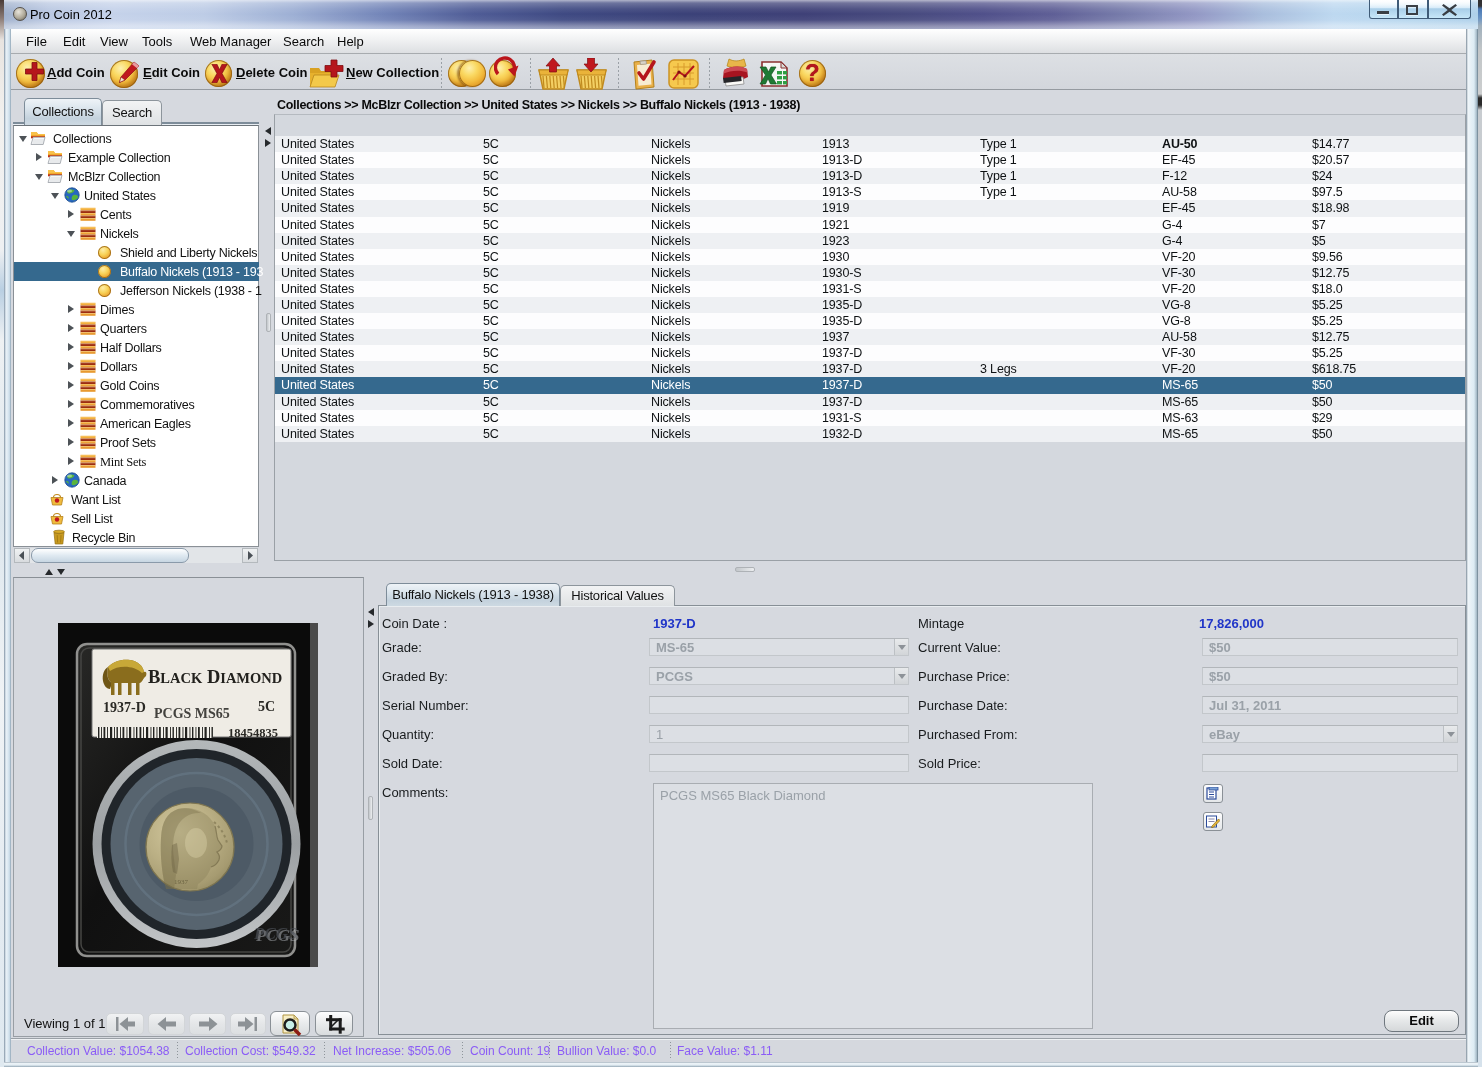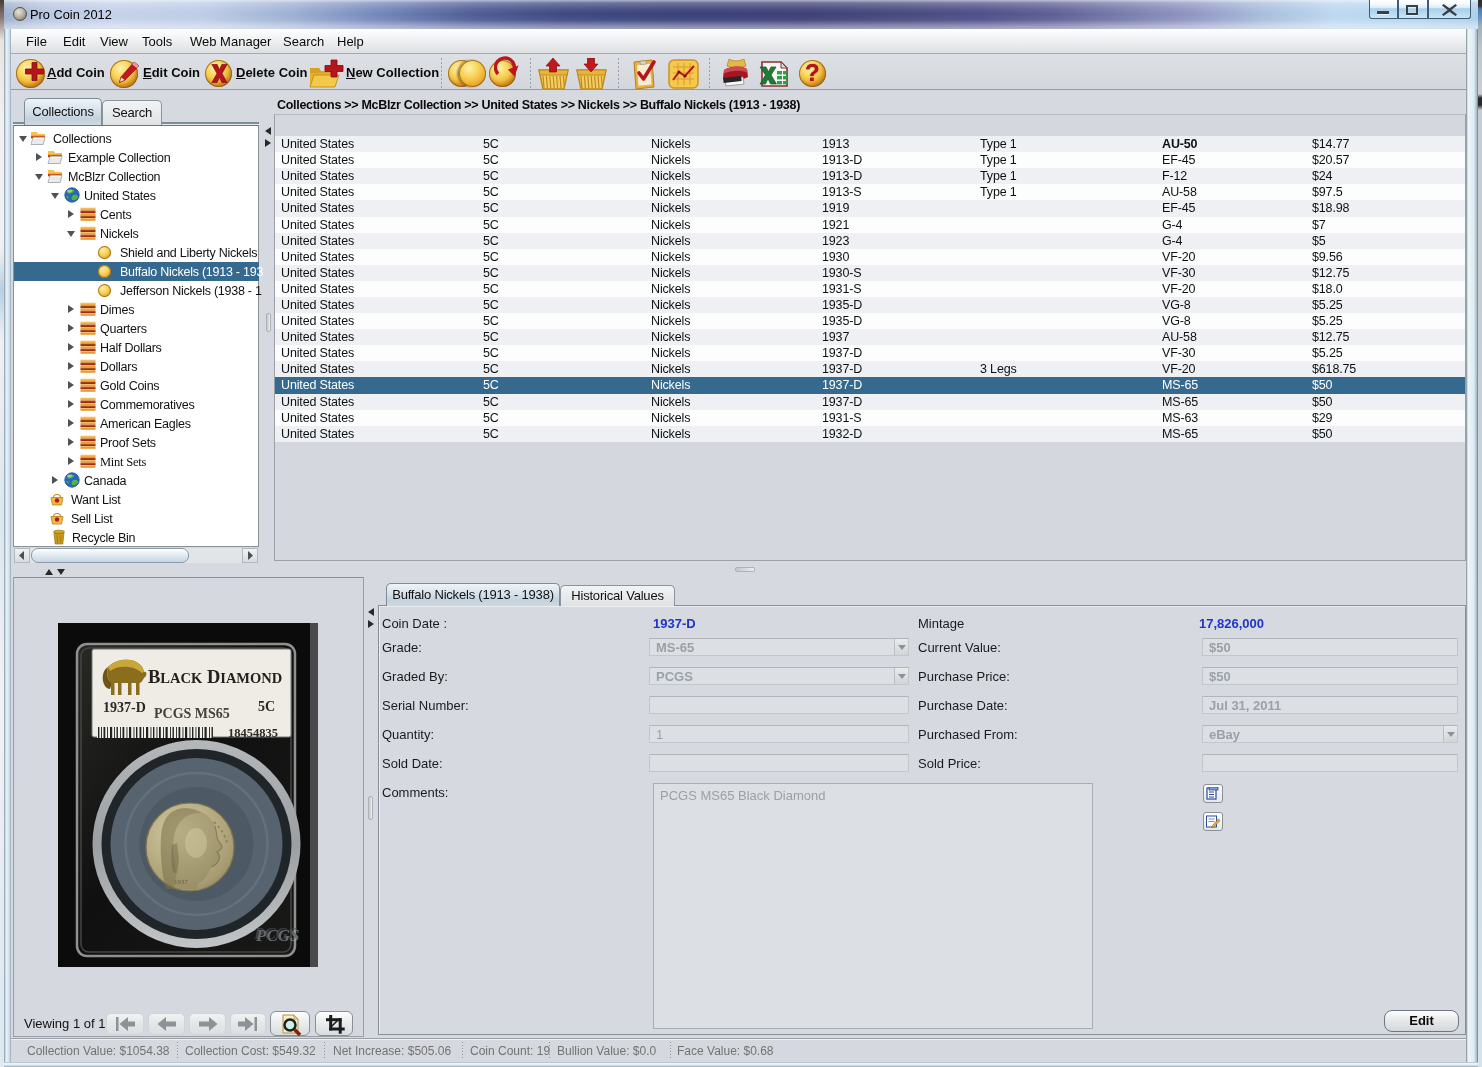--- a/index.html
+++ b/index.html
@@ -68,21 +68,21 @@
 
 #formbox{left:378px;top:605px;width:1088px;height:430px;border:1px solid #878f96;background:#d6d9df;box-shadow:inset 1px 1px 0 #e9edf0}
 .flabel{position:absolute;font-size:13px;color:#191c1e}
 .fval{position:absolute;font-size:13px;font-weight:bold;color:#2035c8}
 .finput{position:absolute;height:18px;background:#dcdfe4;border:1px solid #c3c7cb;border-top-color:#b2b6ba;font-size:13px;color:#9aa1a8;padding:1px 6px;white-space:nowrap}
 .combo-arrow{position:absolute;width:14px;height:16px;background:linear-gradient(180deg,#e8eaec,#d2d5d8);border-left:1px solid #bcc0c4}
 .combo-arrow:after{content:"";position:absolute;left:3px;top:6px;border-top:5px solid #8d9298;border-left:4px solid transparent;border-right:4px solid transparent}
 #edit-btn{left:1384px;top:1010px;width:75px;height:22px;border:1.5px solid #6f777e;border-radius:8px;background:linear-gradient(180deg,#fdfdfd,#e7e9ea 45%,#d5d8da);text-align:center;font-weight:bold;font-size:13px;line-height:20px;color:#0a0a0a}
 
 #statusbar{left:11px;top:1038px;width:1455px;height:24px;background:#d5d8de;border-top:1px solid #9aa0a6;box-shadow:inset 0 1px 0 #eef1f3}
-.sitem{position:absolute;top:5px;font-size:12px;color:#737373;white-space:nowrap}
+.sitem{position:absolute;top:5px;font-size:12px;color:#8b5cf6;white-space:nowrap}
 .ssep{position:absolute;top:3px;height:18px;width:1px;background-image:linear-gradient(180deg,#8f959b 50%,transparent 50%);background-size:1px 3px}
 </style></head>
 <body>
 <div class="abs" id="deskL"></div>
 <div class="abs" id="deskR"></div>
 <div class="abs" id="deskB"></div>
 <div class="abs" id="content"></div>
 <div class="abs" id="titlebar"></div>
 <div class="abs" id="winicon"></div>
 <div class="abs" id="titletext">Pro Coin 2012</div>
@@ -851,18 +851,18 @@
       <line x1="2.5" y1="6.5" x2="8.5" y2="6.5" stroke="#88a"></line>
       <path d="M6 11 L12.5 4 L14 5.5 L7.5 12.2 L5.5 12.8 Z" fill="#e8b83a" stroke="#8a6a14" stroke-width="0.7"></path>
     </svg></div>
 <div class="abs" id="edit-btn">Edit</div>
 <div class="abs" id="statusbar"></div>
 <span class="sitem" style="left:27px;top:1044px">Collection Value: $1054.38</span>
 <span class="sitem" style="left:185px;top:1044px">Collection Cost: $549.32</span>
 <span class="sitem" style="left:333px;top:1044px">Net Increase: $505.06</span>
 <span class="sitem" style="left:470px;top:1044px">Coin Count: 19</span>
 <span class="sitem" style="left:557px;top:1044px">Bullion Value: $0.0</span>
-<span class="sitem" style="left:677px;top:1044px">Face Value: $0.68</span>
+<span class="sitem" style="left:677px;top:1044px">Face Value: $1.11</span>
 <span class="ssep" style="left:177px;top:1042px"></span>
 <span class="ssep" style="left:324px;top:1042px"></span>
 <span class="ssep" style="left:462px;top:1042px"></span>
 <span class="ssep" style="left:549px;top:1042px"></span>
 <span class="ssep" style="left:670px;top:1042px"></span>
 
 </body></html>

